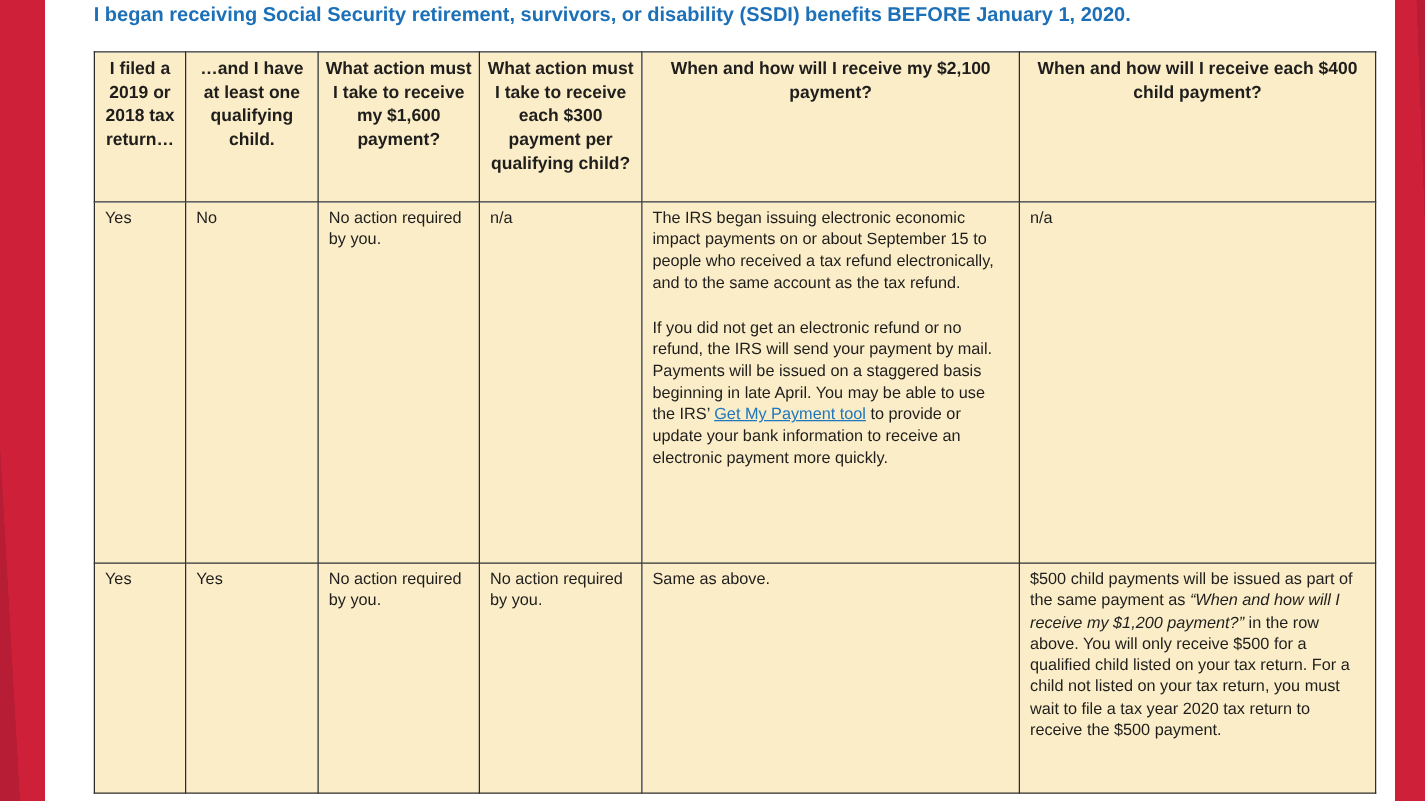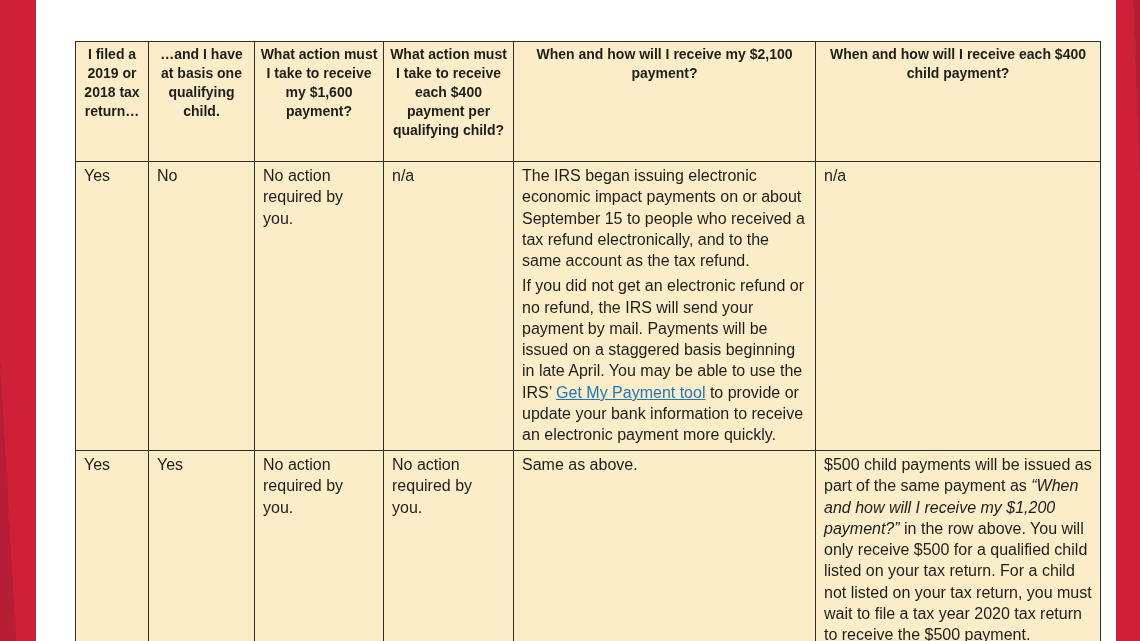--- a/index.html
+++ b/index.html
@@ -43,61 +43,62 @@
     border:1.5px solid var(--border-dark,#2F2E29);
     background:var(--cell-cream,#FAEDC8);
     vertical-align:top;
     overflow:hidden;
   }
   table.benefits th {
     font-size:14px; font-weight:bold; line-height:1.36;
     text-align:center; padding:3px 4px;
   }
   table.benefits td {
-    font-size:16px; line-height:1.33;
+    font-size:13px; line-height:1.33;
     text-align:left; padding:3px 7px 3px 8px;
   }
   tr.hdr    { height:120px; }
   tr.row1   { height:289px; }
   tr.row2   { height:184px; }
   td.center { text-align:center; }
   td.gray   { background:var(--cell-gray,#EDEEEF); }
 
-  .para.gap { margin-top:4px; }
+  .para.gap { margin-top:19px; }
   a.link {
     color:var(--link-blue,#2077BE);
     text-decoration:underline; cursor:pointer;
   }
   .italic { font-style:italic; }
   .uline  { }
 </style>
 </head>
 <body>
 
 <div class="stage">
 
   <div class="band band-left"></div>
   <div class="band band-right"></div>
 
+  <div class="title">I began receiving Social Security retirement, survivors, or disability (SSDI) benefits BEFORE January 1, 2020.</div>
 
   <table class="benefits">
     <colgroup>
       <col style="width:73px">
         <col style="width:106px">
         <col style="width:129px">
       <col style="width:130px">
         <col style="width:302px">
         <col style="width:285px">
     </colgroup>
     <thead>
       <tr class="hdr">
         <th>I filed a 2019 or 2018 tax return…</th>
-        <th>…and I have at basis one qualifying child.</th>
+        <th>…and I have at least one qualifying child.</th>
         <th>What action must I take to receive my $1,600 payment?</th>
-        <th>What action must I take to receive each $400 payment per qualifying child?</th>
+        <th>What action must I take to receive each $300 payment per qualifying child?</th>
         <th>When and how will I receive my $2,100 payment?</th>
         <th>When and how will I receive each $400 child payment?</th>
       </tr>
     </thead>
     <tbody>
       <tr class="row1">
         <td class="center">Yes</td>
         <td class="center">No</td>
         <td>No action required by you.</td>
         <td class="center gray">n/a</td>

